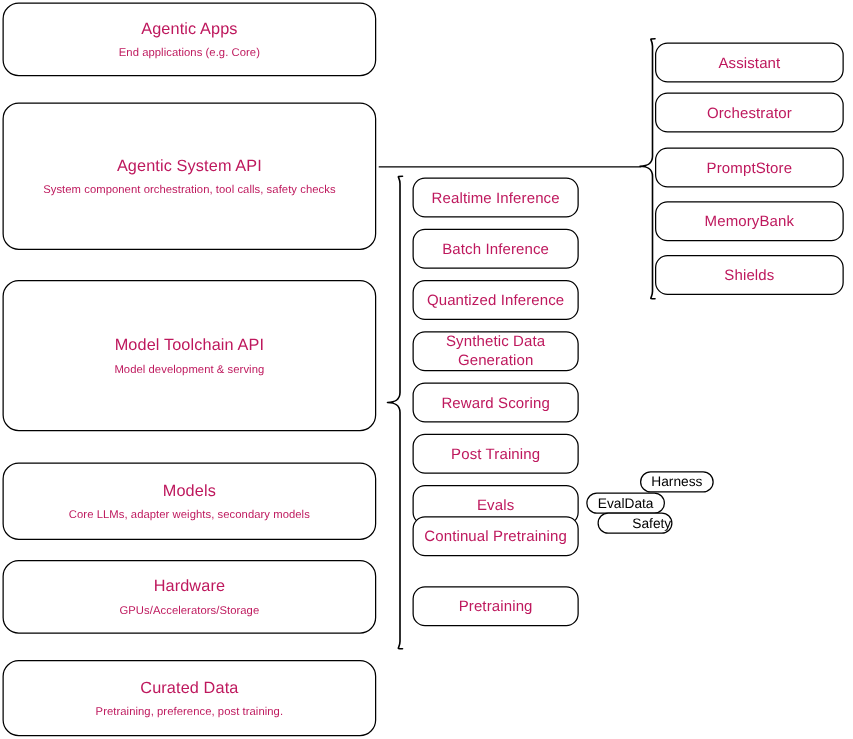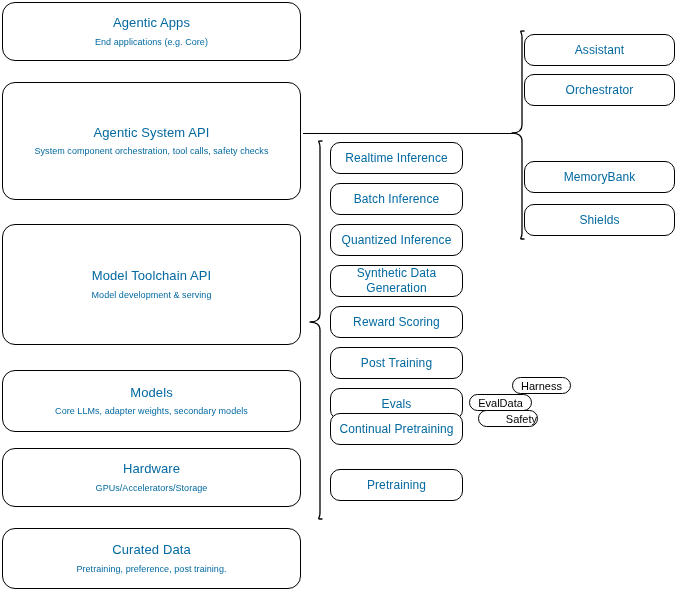--- a/index.html
+++ b/index.html
@@ -25,21 +25,21 @@
     position: absolute;
     box-sizing: border-box;
     background: #ffffff;
     border: 1px solid #000000;
     border-radius: 12px;
     display: flex;
     flex-direction: column;
     align-items: center;
     justify-content: center;
     text-align: center;
-    color: #0369a1;
+    color: #be185d;
     line-height: 1.25;
   }
   .node .title {
     font-size: 13px;
     letter-spacing: 0.1px;
   }
   .node .subtitle {
     font-size: 9px;
     margin-top: 5px;
     letter-spacing: 0.05px;
@@ -186,20 +186,23 @@
   <div class="pill" style="left:478px; top:410px; width:60px;justify-content:flex-end;">
     <span>Safety</span>
   </div>
 
   <div class="node chip chip-right" style="top:34px;">
     <div class="title">Assistant</div>
   </div>
   <div class="node chip chip-right" style="top:74px;">
     <div class="title">Orchestrator</div>
   </div>
+  <div class="node chip chip-right" style="top:118px;">
+    <div class="title">PromptStore</div>
+  </div>
   <div class="node chip chip-right" style="top:161px;">
     <div class="title">MemoryBank</div>
   </div>
   <div class="node chip chip-right" style="top:204px;">
     <div class="title">Shields</div>
   </div>
 
 </div>
 
 </body></html>

